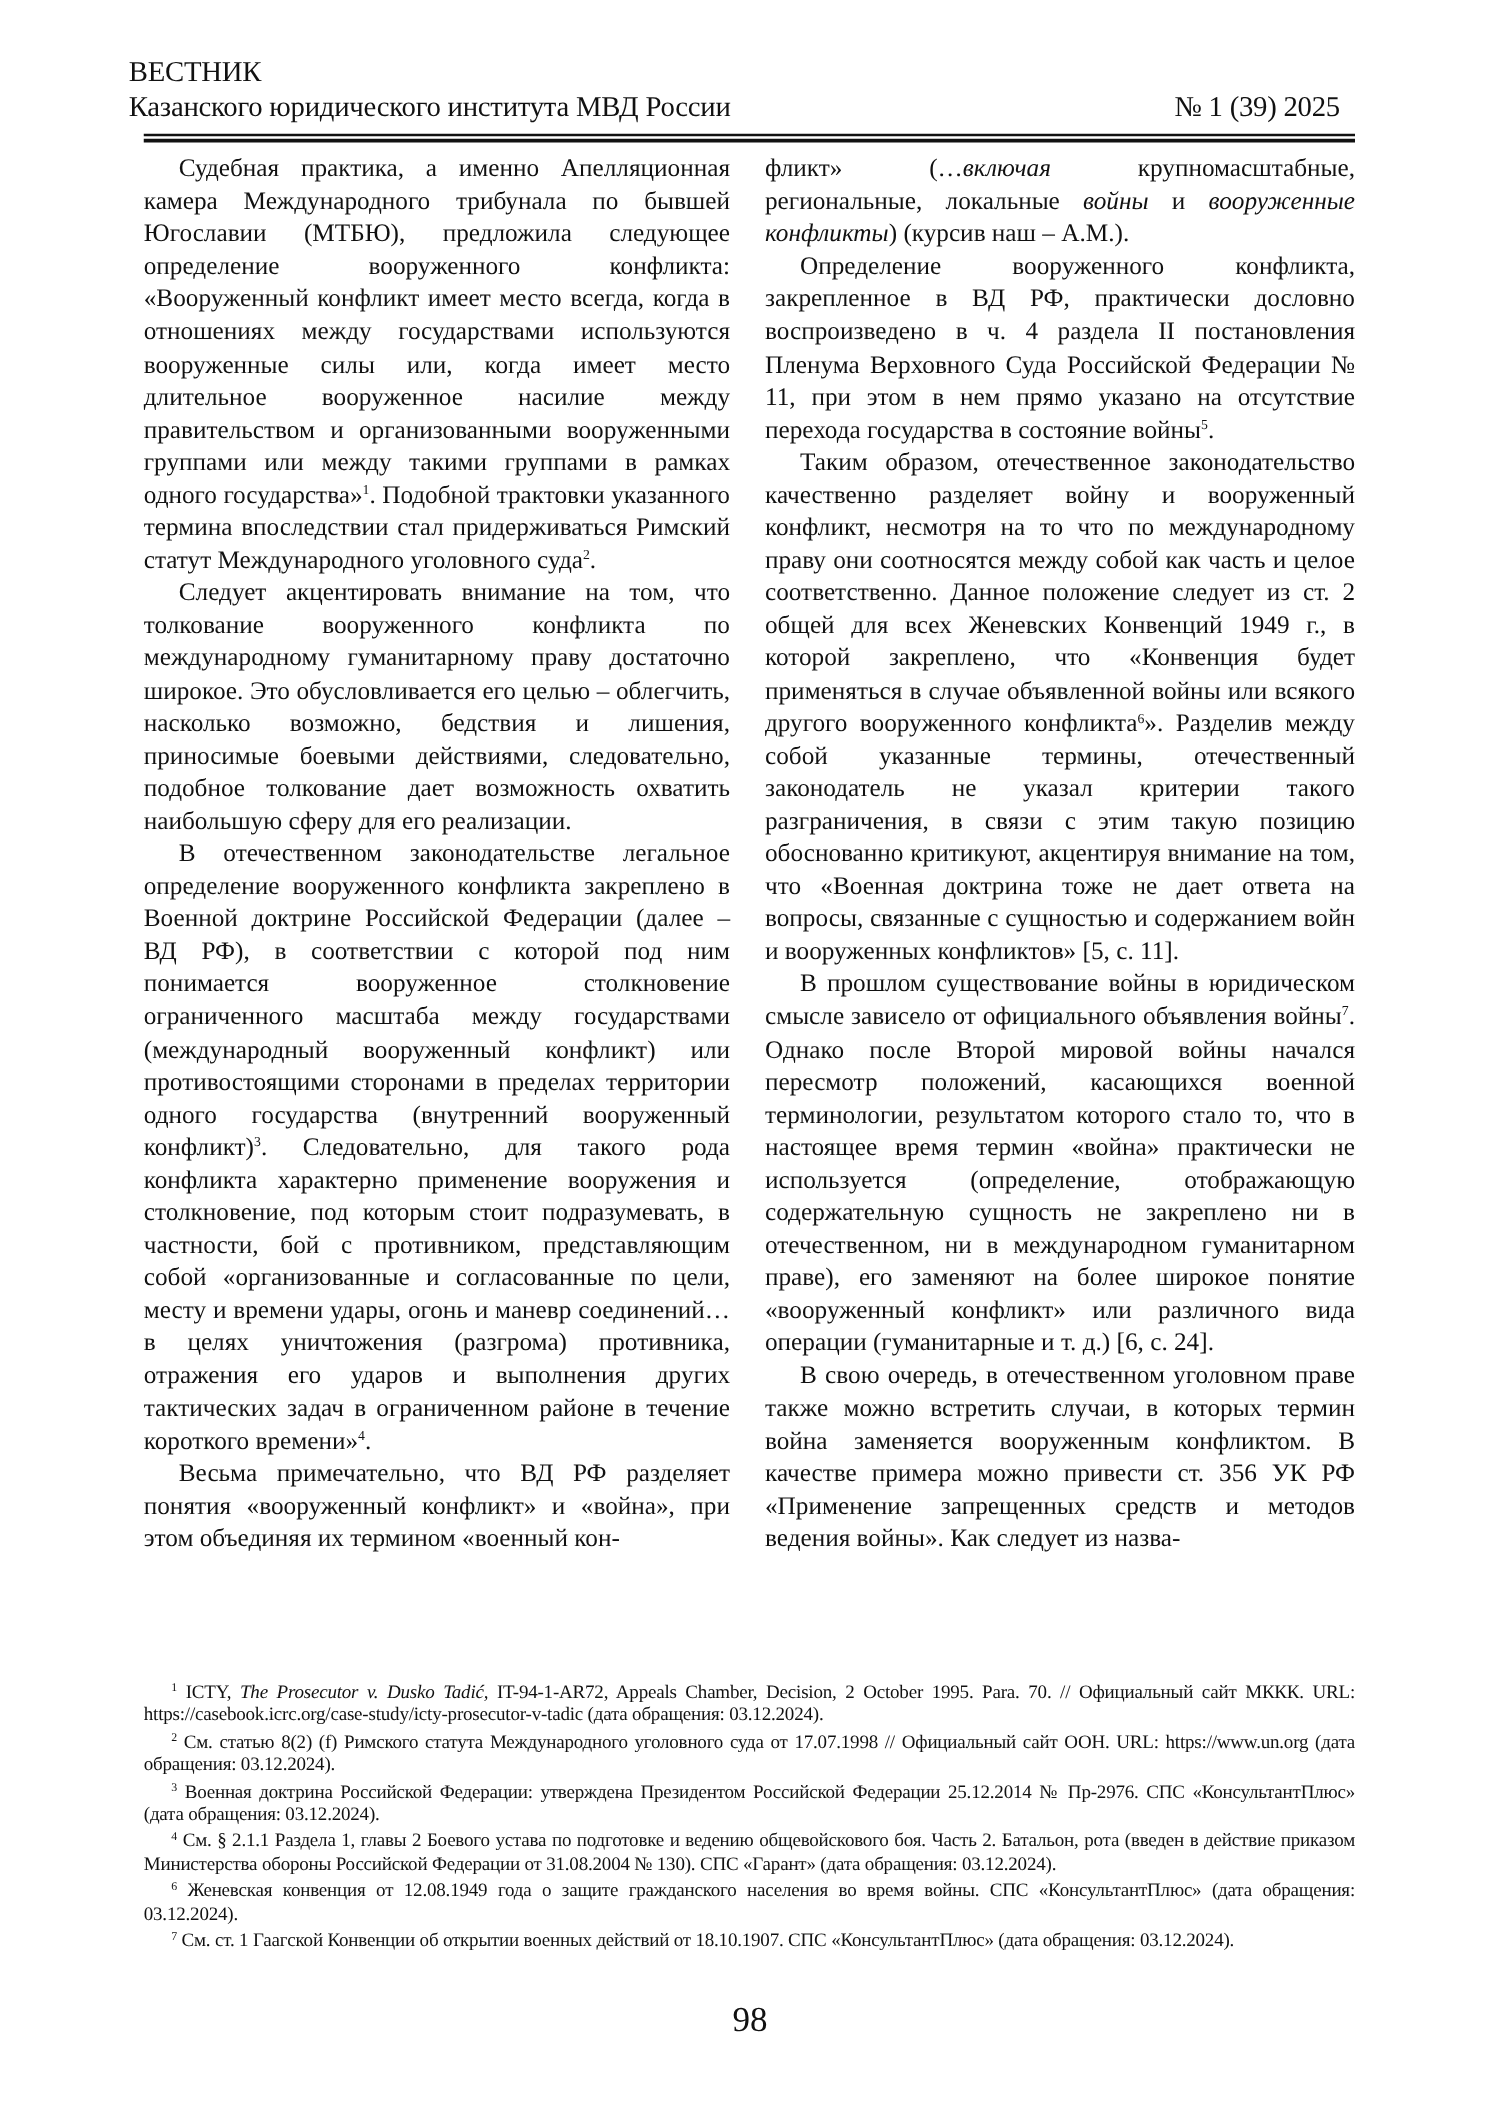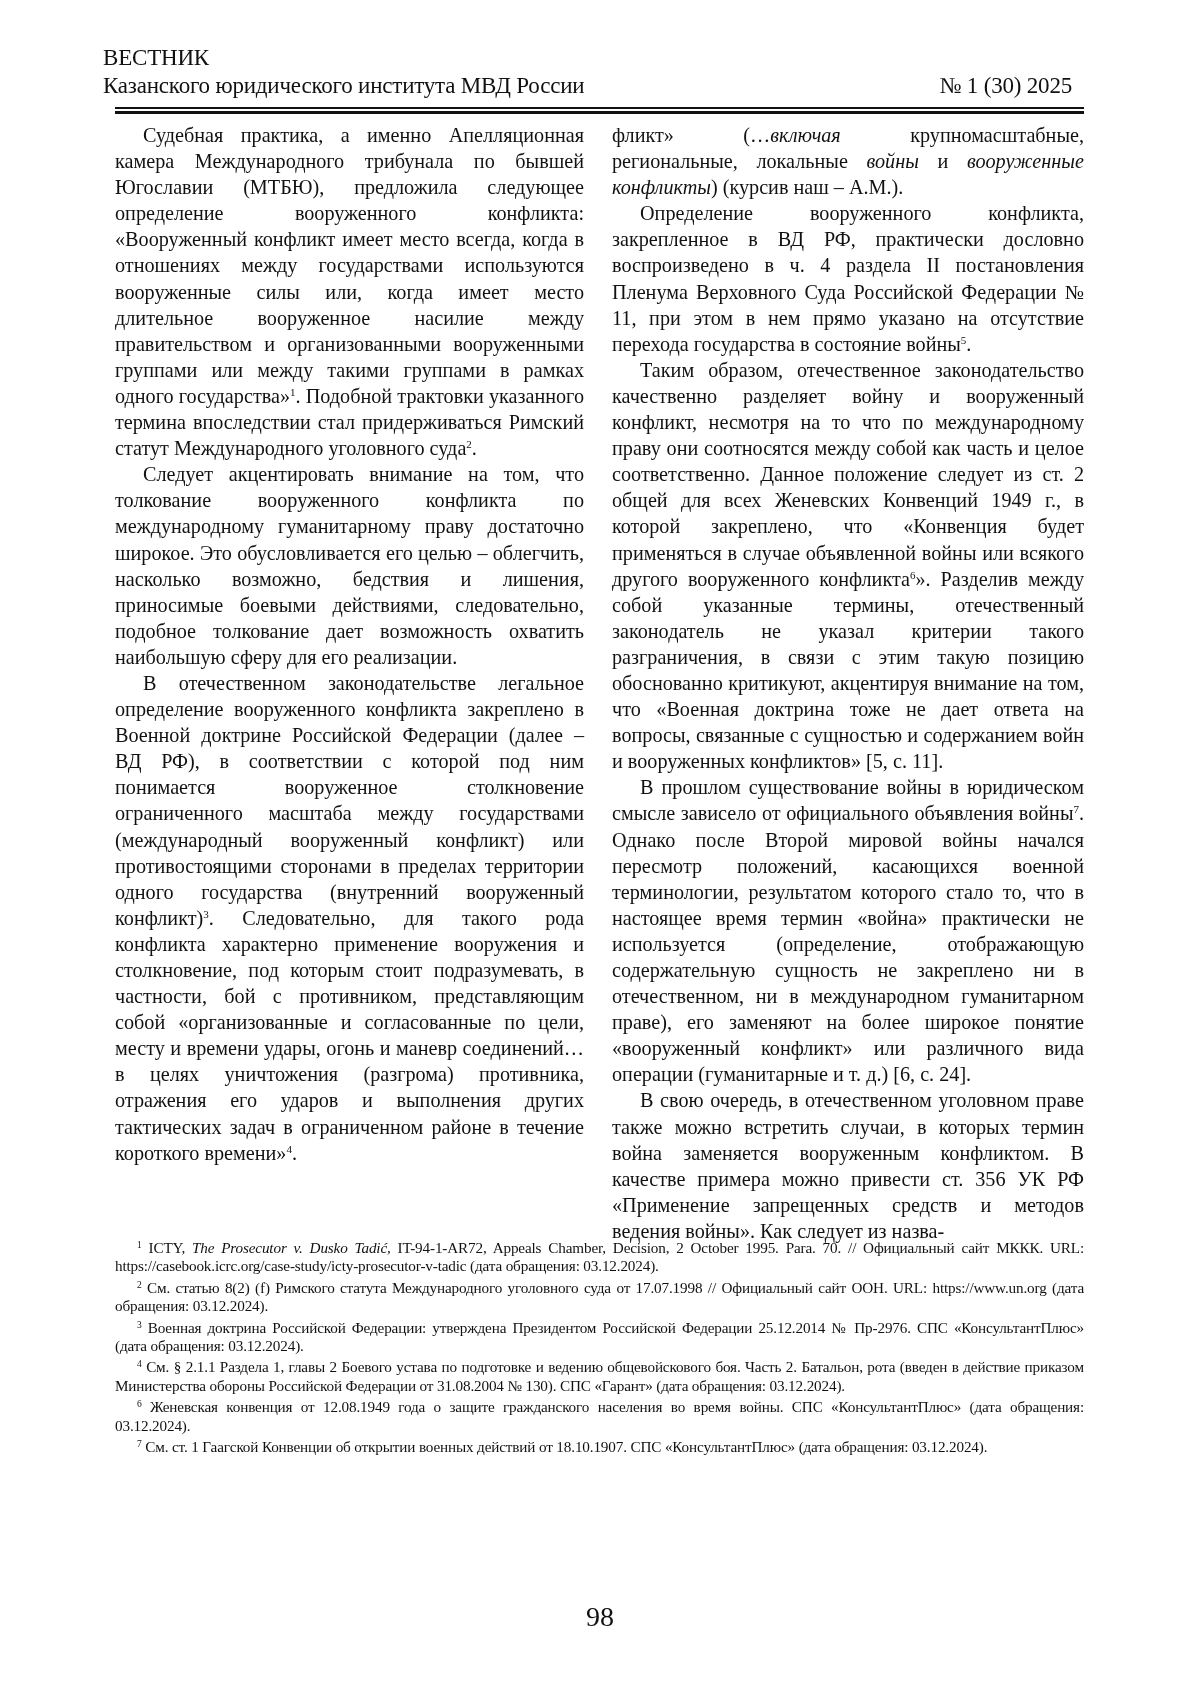--- a/index.html
+++ b/index.html
@@ -15,45 +15,46 @@
   .rule .thick { margin-top: 2px; height: 3px; background: #111; }
 
   .col { position: absolute; top: 122px; font-size: 20.2px; line-height: 26.1px; text-align: justify; hyphens: manual; }
   .col.left { left: 115px; width: 469px; }
   .col.right { left: 612px; width: 472px; }
   .col p { margin: 0; text-indent: 28px; }
   .col p.cont { text-indent: 0; }
   sup { font-size: 11px; line-height: 0; vertical-align: 7px; }
   i { font-style: italic; }
 
-  .footnotes { position: absolute; left: 115px; top: 1239px; width: 969px; font-size: 15.2px; line-height: 18.4px; text-align: justify; letter-spacing: -0.15px; }
+  .footnotes { position: absolute; left: 115px; top: 1345px; width: 969px; font-size: 15.2px; line-height: 18.4px; text-align: justify; letter-spacing: -0.15px; }
   .footnotes .fn { margin: 0 0 3px 0; text-indent: 22px; }
   .footnotes sup { font-size: 9.5px; vertical-align: 5px; }
 
   .pagenum { position: absolute; left: 0; width: 1200px; top: 1601px; text-align: center; font-size: 28px; }
 </style>
 </head>
 <body>
 
 <div class="header">
   <div class="t1">ВЕСТНИК</div>
   <div class="row2">
     <span>Казанского юридического института МВД России</span>
-    <span>№ 1 (30) 2025</span>
+    <span>№ 1 (39) 2025</span>
   </div>
 </div>
 <div class="rule">
   <div class="thin"></div>
   <div class="thick"></div>
 </div>
 
 <div class="col left">
   <p><span>Судебная практика, а именно Апелляционная камера Международного трибунала по бывшей Югославии (МТБЮ), предложила следующее определение вооруженного конфликта: «Вооруженный конфликт имеет место всегда, когда в отношениях между государствами используются вооруженные силы или, когда имеет место длительное вооруженное насилие между правительством и организованными вооруженными группами или между такими группами в рамках одного государства»</span><sup>1</sup><span>. Подобной трактовки указанного термина впоследствии стал придерживаться Римский статут Международного уголовного суда</span><sup>2</sup><span>.</span></p>
   <p>Следует акцентировать внимание на том, что толкование вооруженного конфликта по международному гуманитарному праву достаточно широкое. Это обусловливается его целью – облегчить, насколько возможно, бедствия и лишения, приносимые боевыми действиями, следовательно, подобное толкование дает возможность охватить наибольшую сферу для его реализации.</p>
   <p><span>В отечественном законодательстве легальное определение вооруженного конфликта закреплено в Военной доктрине Российской Федерации (далее – ВД РФ), в соответствии с которой под ним понимается  вооруженное столкновение ограниченного масштаба между государствами (международный вооруженный конфликт) или противостоящими сторонами в пределах территории одного государства (внутренний вооруженный конфликт)</span><sup>3</sup><span>. Следовательно, для такого рода конфликта характерно применение вооружения и столкновение, под которым стоит подразумевать, в частности, бой с противником, представляющим собой «организованные и согласованные по цели, месту и времени удары, огонь и маневр соединений… в целях уничтожения (разгрома) противника, отражения его ударов и выполнения других тактических задач в ограниченном районе в течение короткого времени»</span><sup>4</sup><span>.</span></p>
+  <p>Весьма примечательно, что ВД РФ разделяет понятия «вооруженный конфликт» и «война», при этом объединяя их термином «военный кон-</p>
 </div>
 
 <div class="col right">
   <p class="cont"><span>фликт» (…</span><i>включая</i><span> крупномасштабные, региональные, локальные </span><i>войны</i><span> и </span><i>вооруженные конфликты</i><span>) (курсив наш – А.М.).</span></p>
   <p><span>Определение вооруженного конфликта, закрепленное в ВД РФ, практически дословно воспроизведено в ч. 4 раздела II постановления Пленума Верховного Суда Российской Федерации № 11, при этом в нем прямо указано на отсутствие перехода государства в состояние войны</span><sup>5</sup><span>.</span></p>
   <p><span>Таким образом, отечественное законодательство качественно разделяет войну и вооруженный конфликт, несмотря на то что по международному праву они соотносятся между собой как часть и целое соответственно. Данное положение следует из ст. 2 общей для всех Женевских Конвенций 1949 г., в которой закреплено, что «Конвенция будет применяться в случае объявленной войны или всякого другого вооруженного конфликта</span><sup>6</sup><span>». Разделив между собой указанные термины, отечественный законодатель не указал критерии такого разграничения, в связи с этим такую позицию обоснованно критикуют, акцентируя внимание на том, что «Военная доктрина тоже не дает ответа на вопросы, связанные с сущностью и содержанием войн и вооруженных конфликтов» [5, с. 11].</span></p>
   <p><span>В прошлом существование войны в юридическом смысле зависело от официального объявления войны</span><sup>7</sup><span>. Однако после Второй мировой войны начался пересмотр положений, касающихся военной терминологии, результатом которого стало то, что в настоящее время термин «война» практически не используется (определение, отображающую содержательную сущность не закреплено ни в отечественном, ни в международном гуманитарном праве), его заменяют на более широкое понятие «вооруженный конфликт» или различного вида операции (гуманитарные и т. д.) [6, с. 24].</span></p>
   <p>В свою очередь, в отечественном уголовном праве также можно встретить случаи, в которых термин война заменяется вооруженным конфликтом. В качестве примера можно привести ст. 356 УК РФ «Применение запрещенных средств и методов ведения войны». Как следует из назва-</p>
 </div>
 

